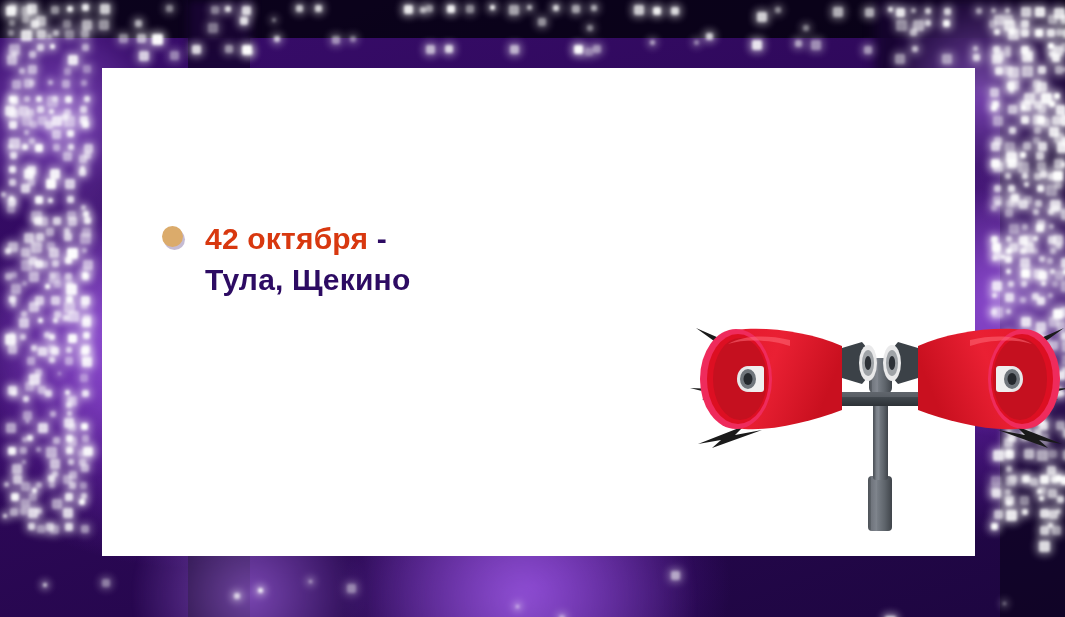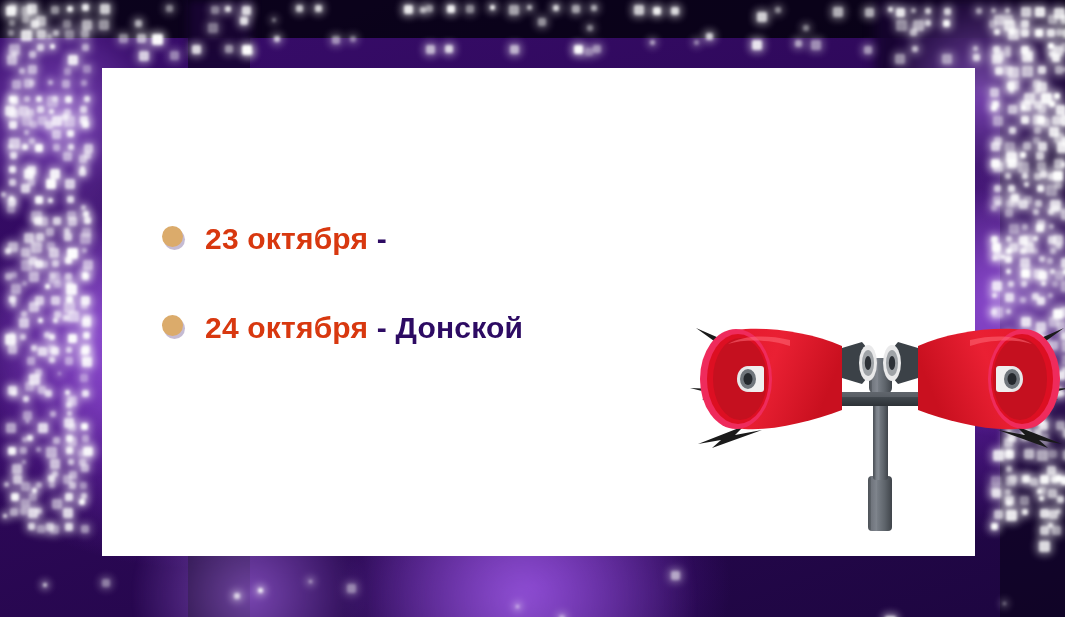--- a/index.html
+++ b/index.html
@@ -768,33 +768,26 @@
     </div>
 
   <div class="card">
 
 
     <div class="list">
 
       <div class="item">
         <span class="bullet"></span>
         <div class="item-text">
-          <span class="date">23 октября</span>
+          <span class="date">42 октября</span>
           <span class="sep">-</span><br>
+          <span class="place">Тула, Щекино</span>
         </div>
       </div>
 
-      <div class="item">
-        <span class="bullet"></span>
-        <div class="item-text">
-          <span class="date">24 октября</span>
-          <span class="sep">-</span>
-          <span class="place">Донской</span>
-        </div>
-      </div>
 
 
     </div>
 
     <div class="siren">
       <svg viewBox="0 0 380 255" xmlns="http://www.w3.org/2000/svg">
         <defs>
           <linearGradient id="poleG" x1="0" y1="0" x2="1" y2="0">
             <stop offset="0%" stop-color="#4d5258"></stop>
             <stop offset="35%" stop-color="#7b8189"></stop>

